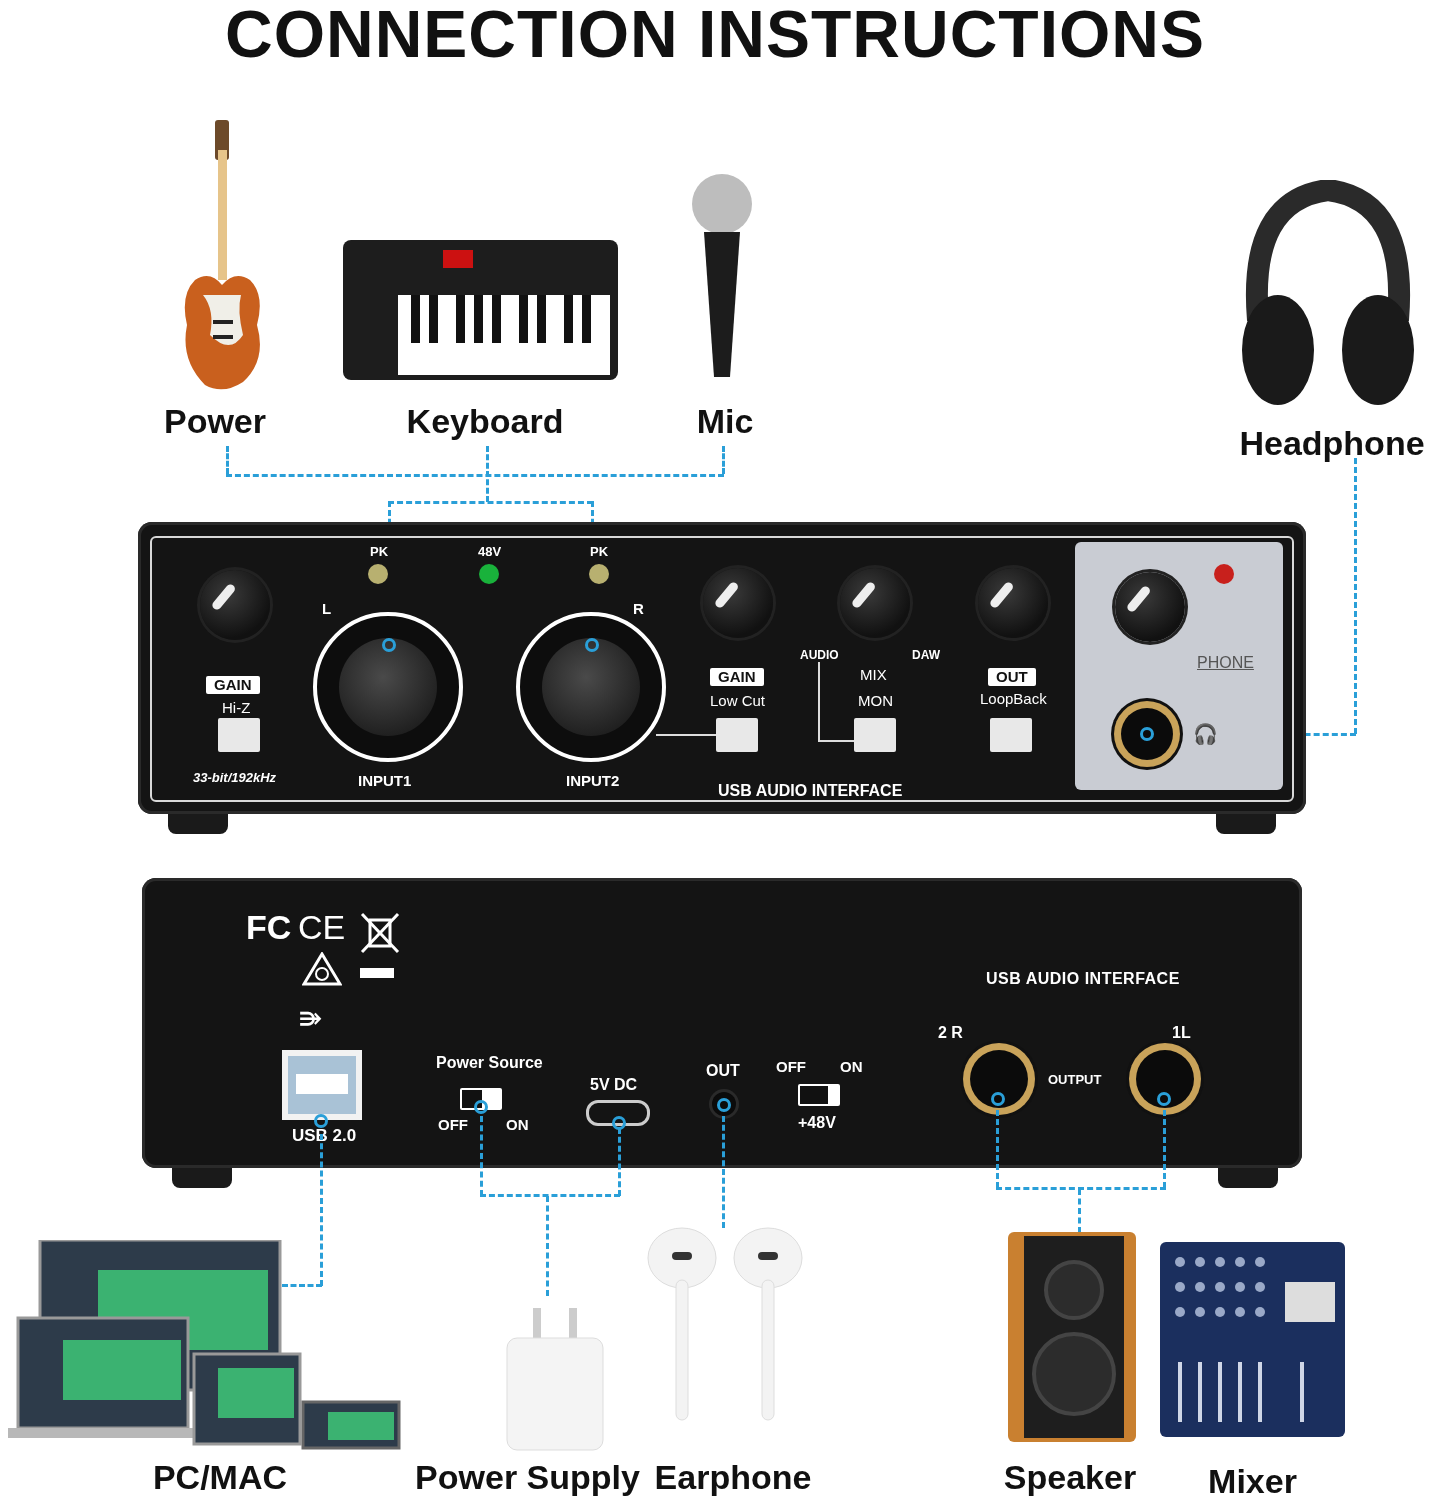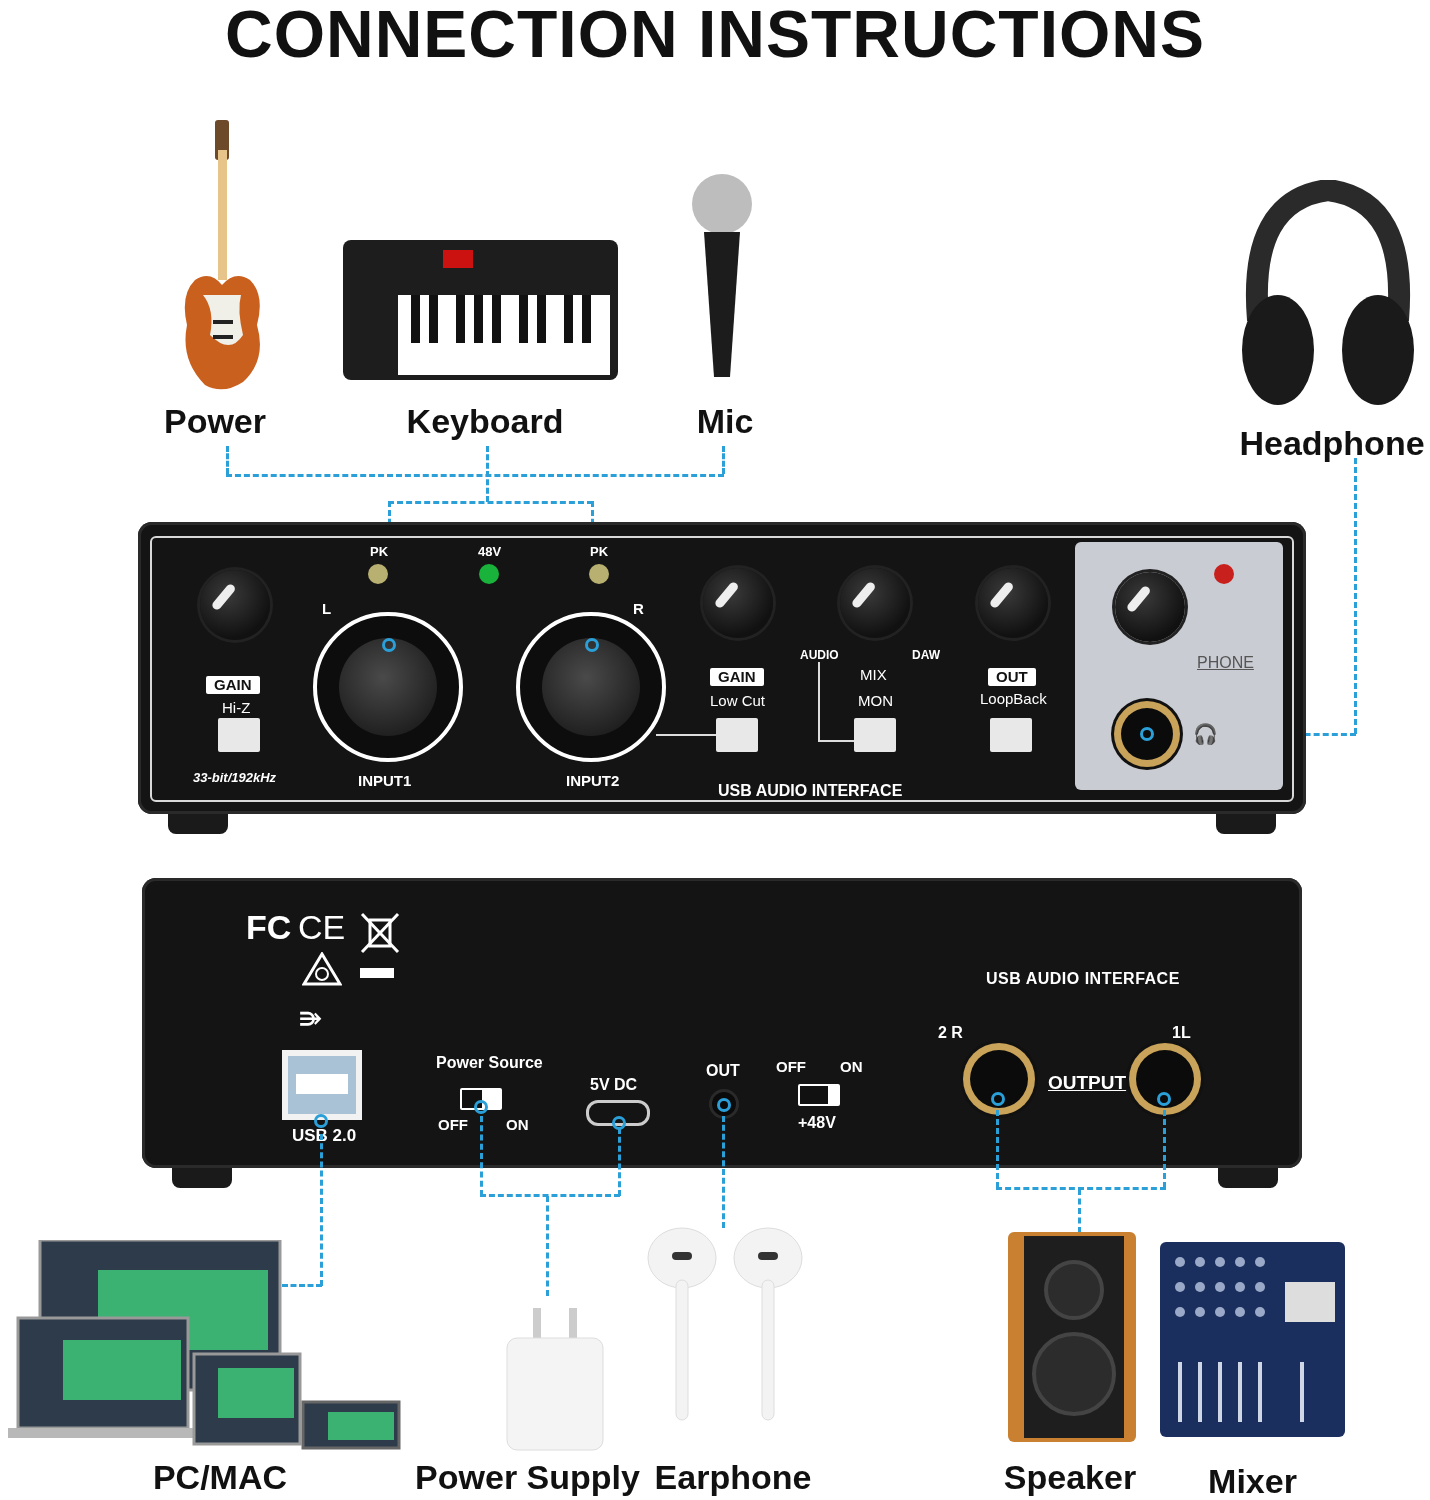--- a/index.html
+++ b/index.html
@@ -198,21 +198,21 @@
   <div class="abs t-white" style="left:634px;top:180px;font-size:15px;">OFF</div>
   <div class="abs t-white" style="left:698px;top:180px;font-size:15px;">ON</div>
   <div class="abs" style="left:656px;top:206px;width:42px;height:22px;background:#fff;border-radius:2px;">
       <div style="position:absolute;left:2px;top:2px;width:28px;height:18px;background:#111;"></div>
     </div>
   <div class="abs t-white" style="left:656px;top:236px;font-size:16px;">+48V</div>
 
   <div class="abs t-white" style="left:844px;top:92px;font-size:16px;letter-spacing:0.5px;">USB AUDIO INTERFACE</div>
   <div class="abs t-white" style="left:796px;top:146px;font-size:16px;">2 R</div>
   <div class="jack" style="left:828px;top:172px;width:58px;height:58px;"></div>
-  <div class="abs t-white" style="left:906px;top:194px;font-size:19px;text-decoration:underline;">OUTPUT</div>
+  <div class="abs t-white" style="left:906px;top:194px;font-size:13px;">OUTPUT</div>
   <div class="jack" style="left:994px;top:172px;width:58px;height:58px;"></div>
   <div class="abs t-white" style="left:1030px;top:146px;font-size:16px;">1L</div>
   <div class="dot-end" style="left:849px;top:214px;"></div>
   <div class="dot-end" style="left:1015px;top:214px;"></div>
 
   <div class="foot" style="left:30px;top:290px;"></div>
   <div class="foot" style="left:1076px;top:290px;"></div>
 </div>
 
 <div class="dash dv" style="left:320px;top:1134px;height:152px;"></div>

